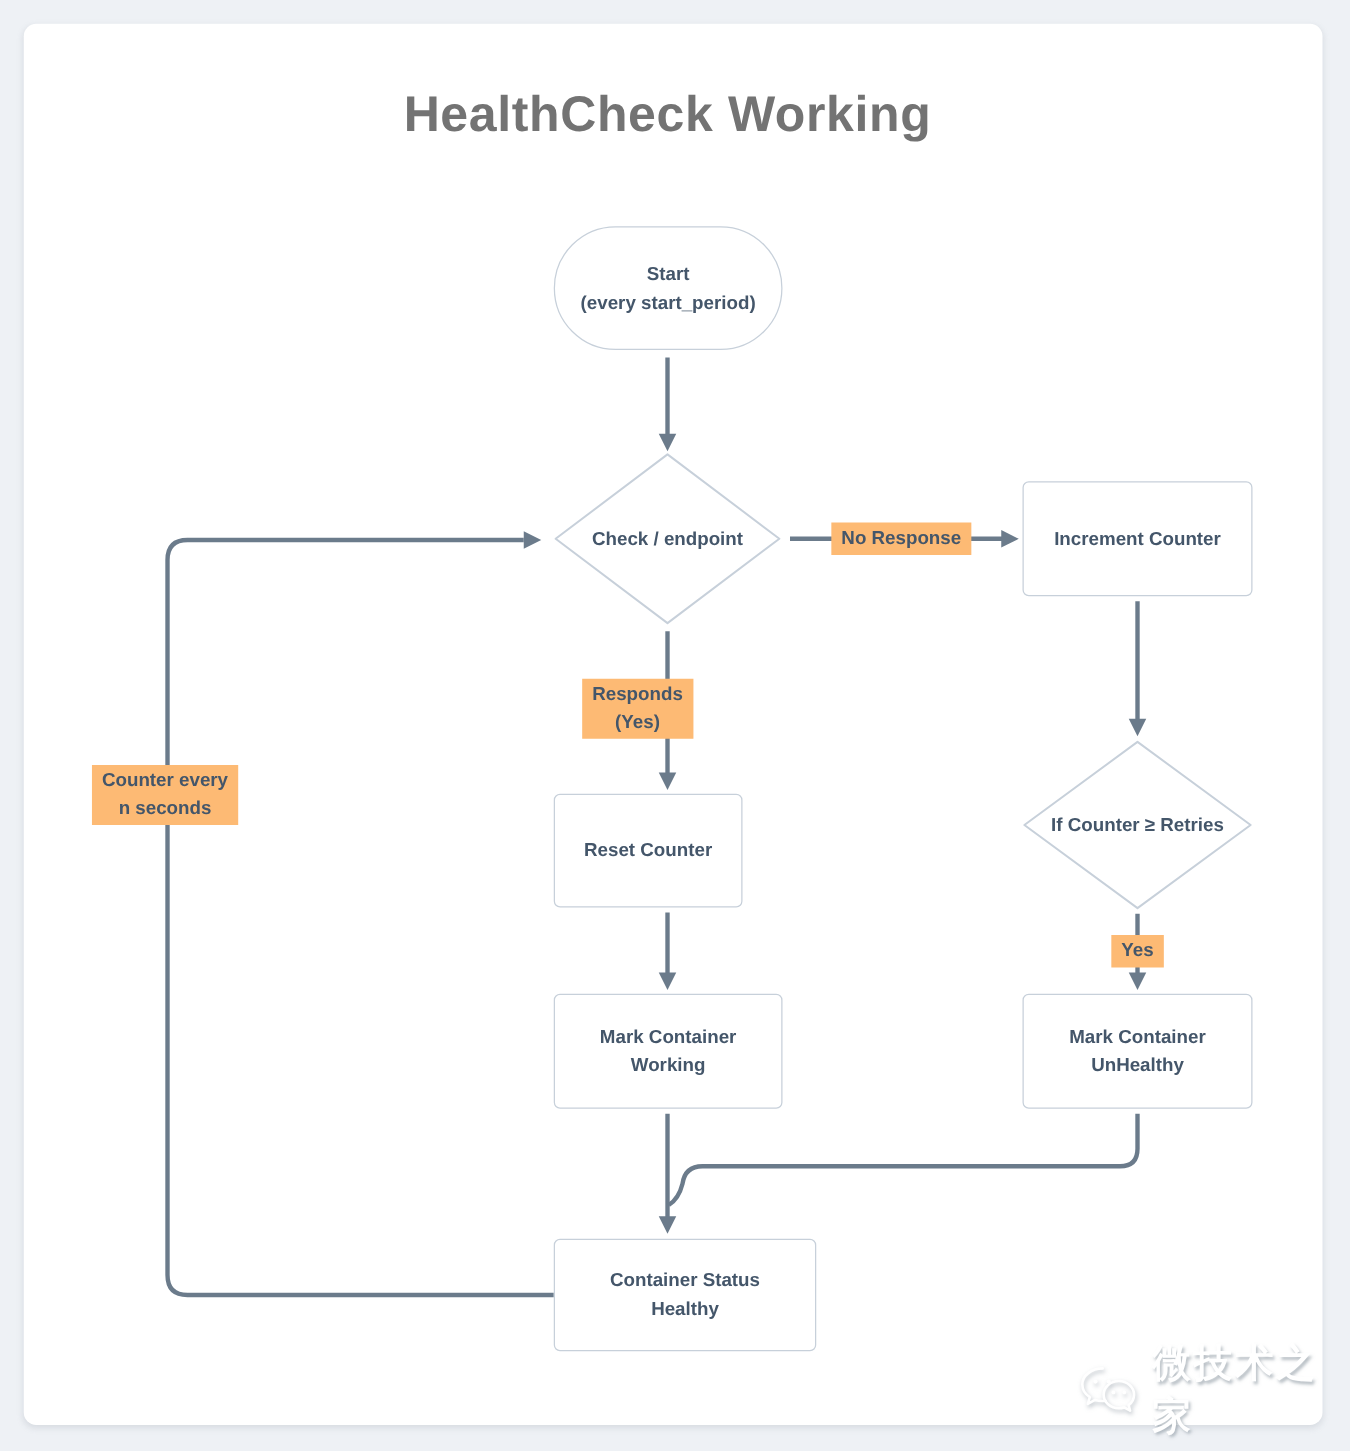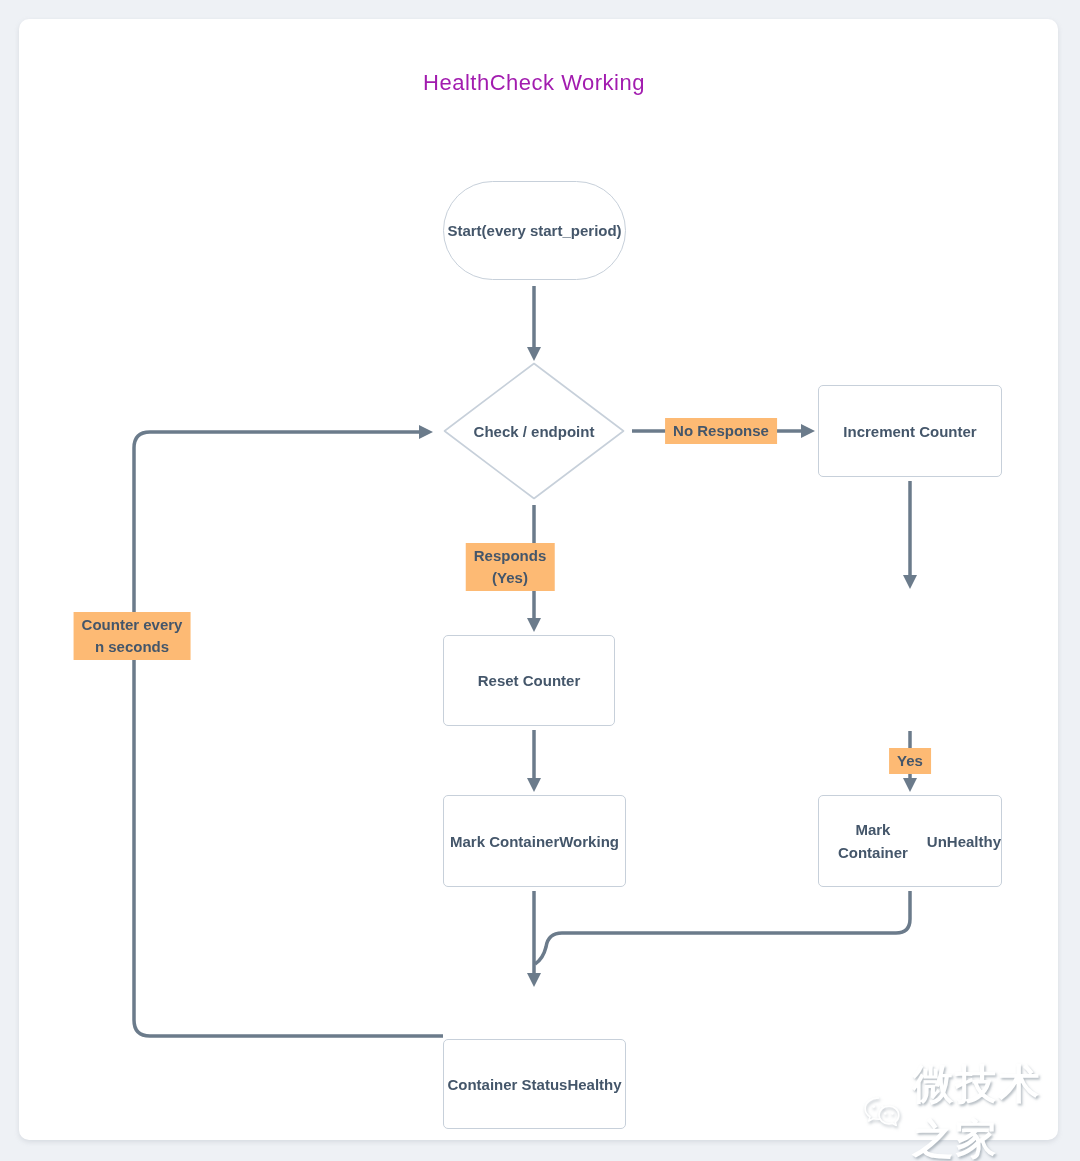--- a/index.html
+++ b/index.html
@@ -10,25 +10,25 @@
     overflow:hidden;
   }
   .stage{position:relative;width:1080px;height:1161px;}
   .card{
     position:absolute;left:19px;top:19px;width:1039px;height:1121px;
     background:#ffffff;border-radius:10px;
     box-shadow:0 2px 5px rgba(130,142,155,0.22);
   }
   .title{
     position:absolute;left:534px;top:70px;transform:translateX(-50%);
-    margin:0;font-size:22px;font-weight:normal;color:#a21caf;
+    margin:0;font-size:40px;font-weight:bold;color:#737373;
     letter-spacing:0.5px;white-space:nowrap;
   }
   .node{
-    position:absolute;display:flex;
+    position:absolute;display:flex;flex-direction:column;
     align-items:center;justify-content:center;text-align:center;
     color:#44566a;font-size:15px;font-weight:bold;line-height:23px;
     box-sizing:border-box;
   }
   .process{background:#fff;border:1.6px solid #c7d0da;border-radius:5px;}
   .terminator{background:#fff;border:1.6px solid #c7d0da;border-radius:50px;}
   .decision{background:transparent;border:none;}
   .decision .diamond-shape{position:absolute;left:0;top:0;width:100%;height:100%;}
   .decision .lbl{position:relative;z-index:1;}
   .connectors{position:absolute;left:0;top:0;width:1080px;height:1161px;pointer-events:none;}
@@ -36,21 +36,21 @@
   .connectors polygon{fill:#6b7b8b;stroke:none;}
   .edge-label{
     position:absolute;transform:translate(-50%,-50%);
     background:#fdba74;color:#44566a;font-size:15px;font-weight:bold;
     line-height:22px;text-align:center;padding:2px 8px;white-space:nowrap;
     z-index:2;
   }
   .watermark{
     position:absolute;left:862px;top:1088px;height:48px;
     display:flex;align-items:center;gap:10px;
-    color:#ffffff;font-size:41px;font-weight:bold;letter-spacing:2px;
+    color:#ffffff;font-size:31px;font-weight:bold;letter-spacing:2px;
     text-shadow:1.5px 2px 2.5px rgba(125,138,150,0.55);
     z-index:3;
   }
   .wechat-icon{filter:drop-shadow(1.5px 2px 1.5px rgba(125,138,150,0.5));}
 </style>
 </head>
 <body>
 
 <div class="stage">
 
@@ -96,36 +96,42 @@
     <svg class="diamond-shape" viewBox="0 0 182 138">
       <polygon points="91,1.5 180.5,69 91,136.5 1.5,69" fill="#ffffff" stroke="#c7d0da" stroke-width="1.6" stroke-linejoin="round"></polygon>
     </svg>
     <span class="lbl">Check / endpoint</span>
   </div>
 
   <div class="node process" style="left:818px;top:385px;width:184px;height:92px">
     <span>Increment Counter</span>
   </div>
 
-  <div class="node process" style="left:443px;top:635px;width:172px;height:91px">
+  <div class="node process" style="left:443px;top:635px;width:151px;height:91px">
     <span>Reset Counter</span>
   </div>
 
   <div class="node process" style="left:443px;top:795px;width:183px;height:92px">
     <span>Mark Container</span>
     <span>Working</span>
   </div>
 
+  <div class="node decision" style="left:818px;top:592px;width:184px;height:136px">
+    <svg class="diamond-shape" viewBox="0 0 184 136">
+      <polygon points="92,1.5 182.5,68 92,134.5 1.5,68" fill="#ffffff" stroke="#c7d0da" stroke-width="1.6" stroke-linejoin="round"></polygon>
+    </svg>
+    <span class="lbl">If Counter ≥ Retries</span>
+  </div>
 
   <div class="node process" style="left:818px;top:795px;width:184px;height:92px">
     <span>Mark Container</span>
     <span>UnHealthy</span>
   </div>
 
-  <div class="node process" style="left:443px;top:1039px;width:183px;height:90px">
+  <div class="node process" style="left:443px;top:991px;width:210px;height:90px">
     <span>Container Status</span>
     <span>Healthy</span>
   </div>
 
   <div class="edge-label" style="left:721px;top:431px">No Response</div>
 
   <div class="edge-label" style="left:510px;top:567px">
     <span style="display:block">Responds</span>
     <span style="display:block">(Yes)</span>
   </div>

